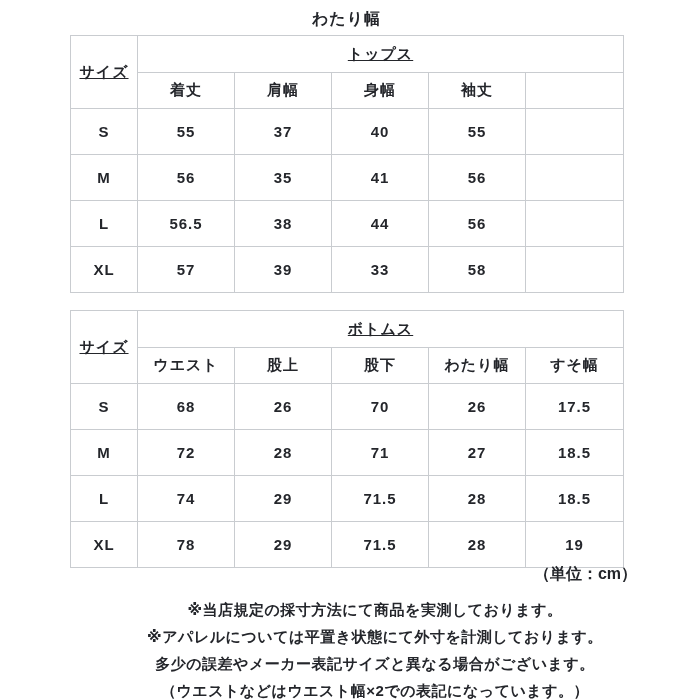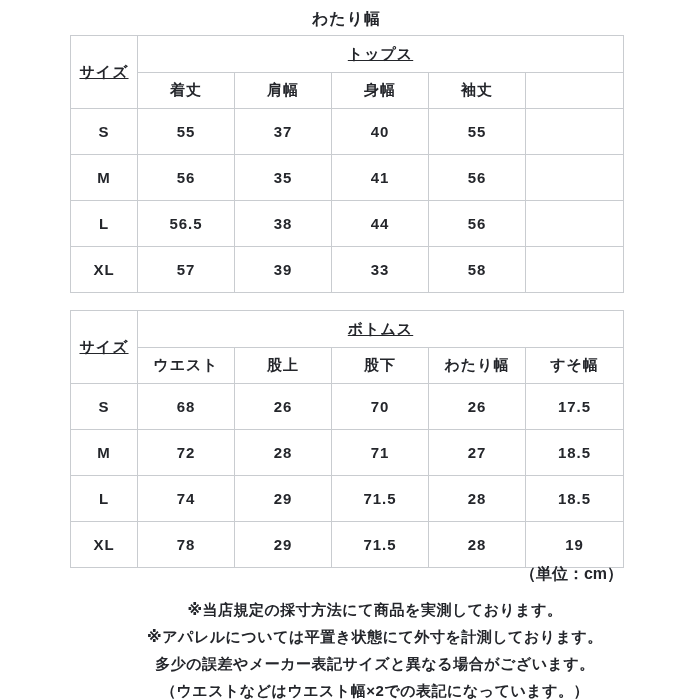--- a/index.html
+++ b/index.html
@@ -39,21 +39,21 @@
     background: #ffffff;
     letter-spacing: 1px;
   }
   .row-group  td { height: 37px; text-decoration: underline; }
   .row-cols   td { height: 36px; }
   .row-body   td { height: 46px; }
   td.size-head { letter-spacing: 2px; }
 
   .unit-note {
     position: absolute;
-    left: 70px; width: 553px; top: 564px;
+    left: 84px; width: 553px; top: 564px;
     text-align: right;
     font-size: 16px;
     font-weight: 700;
   }
 
   .notes {
     position: absolute;
     left: 75px; top: 596px; width: 600px;
   }
   .notes p {

